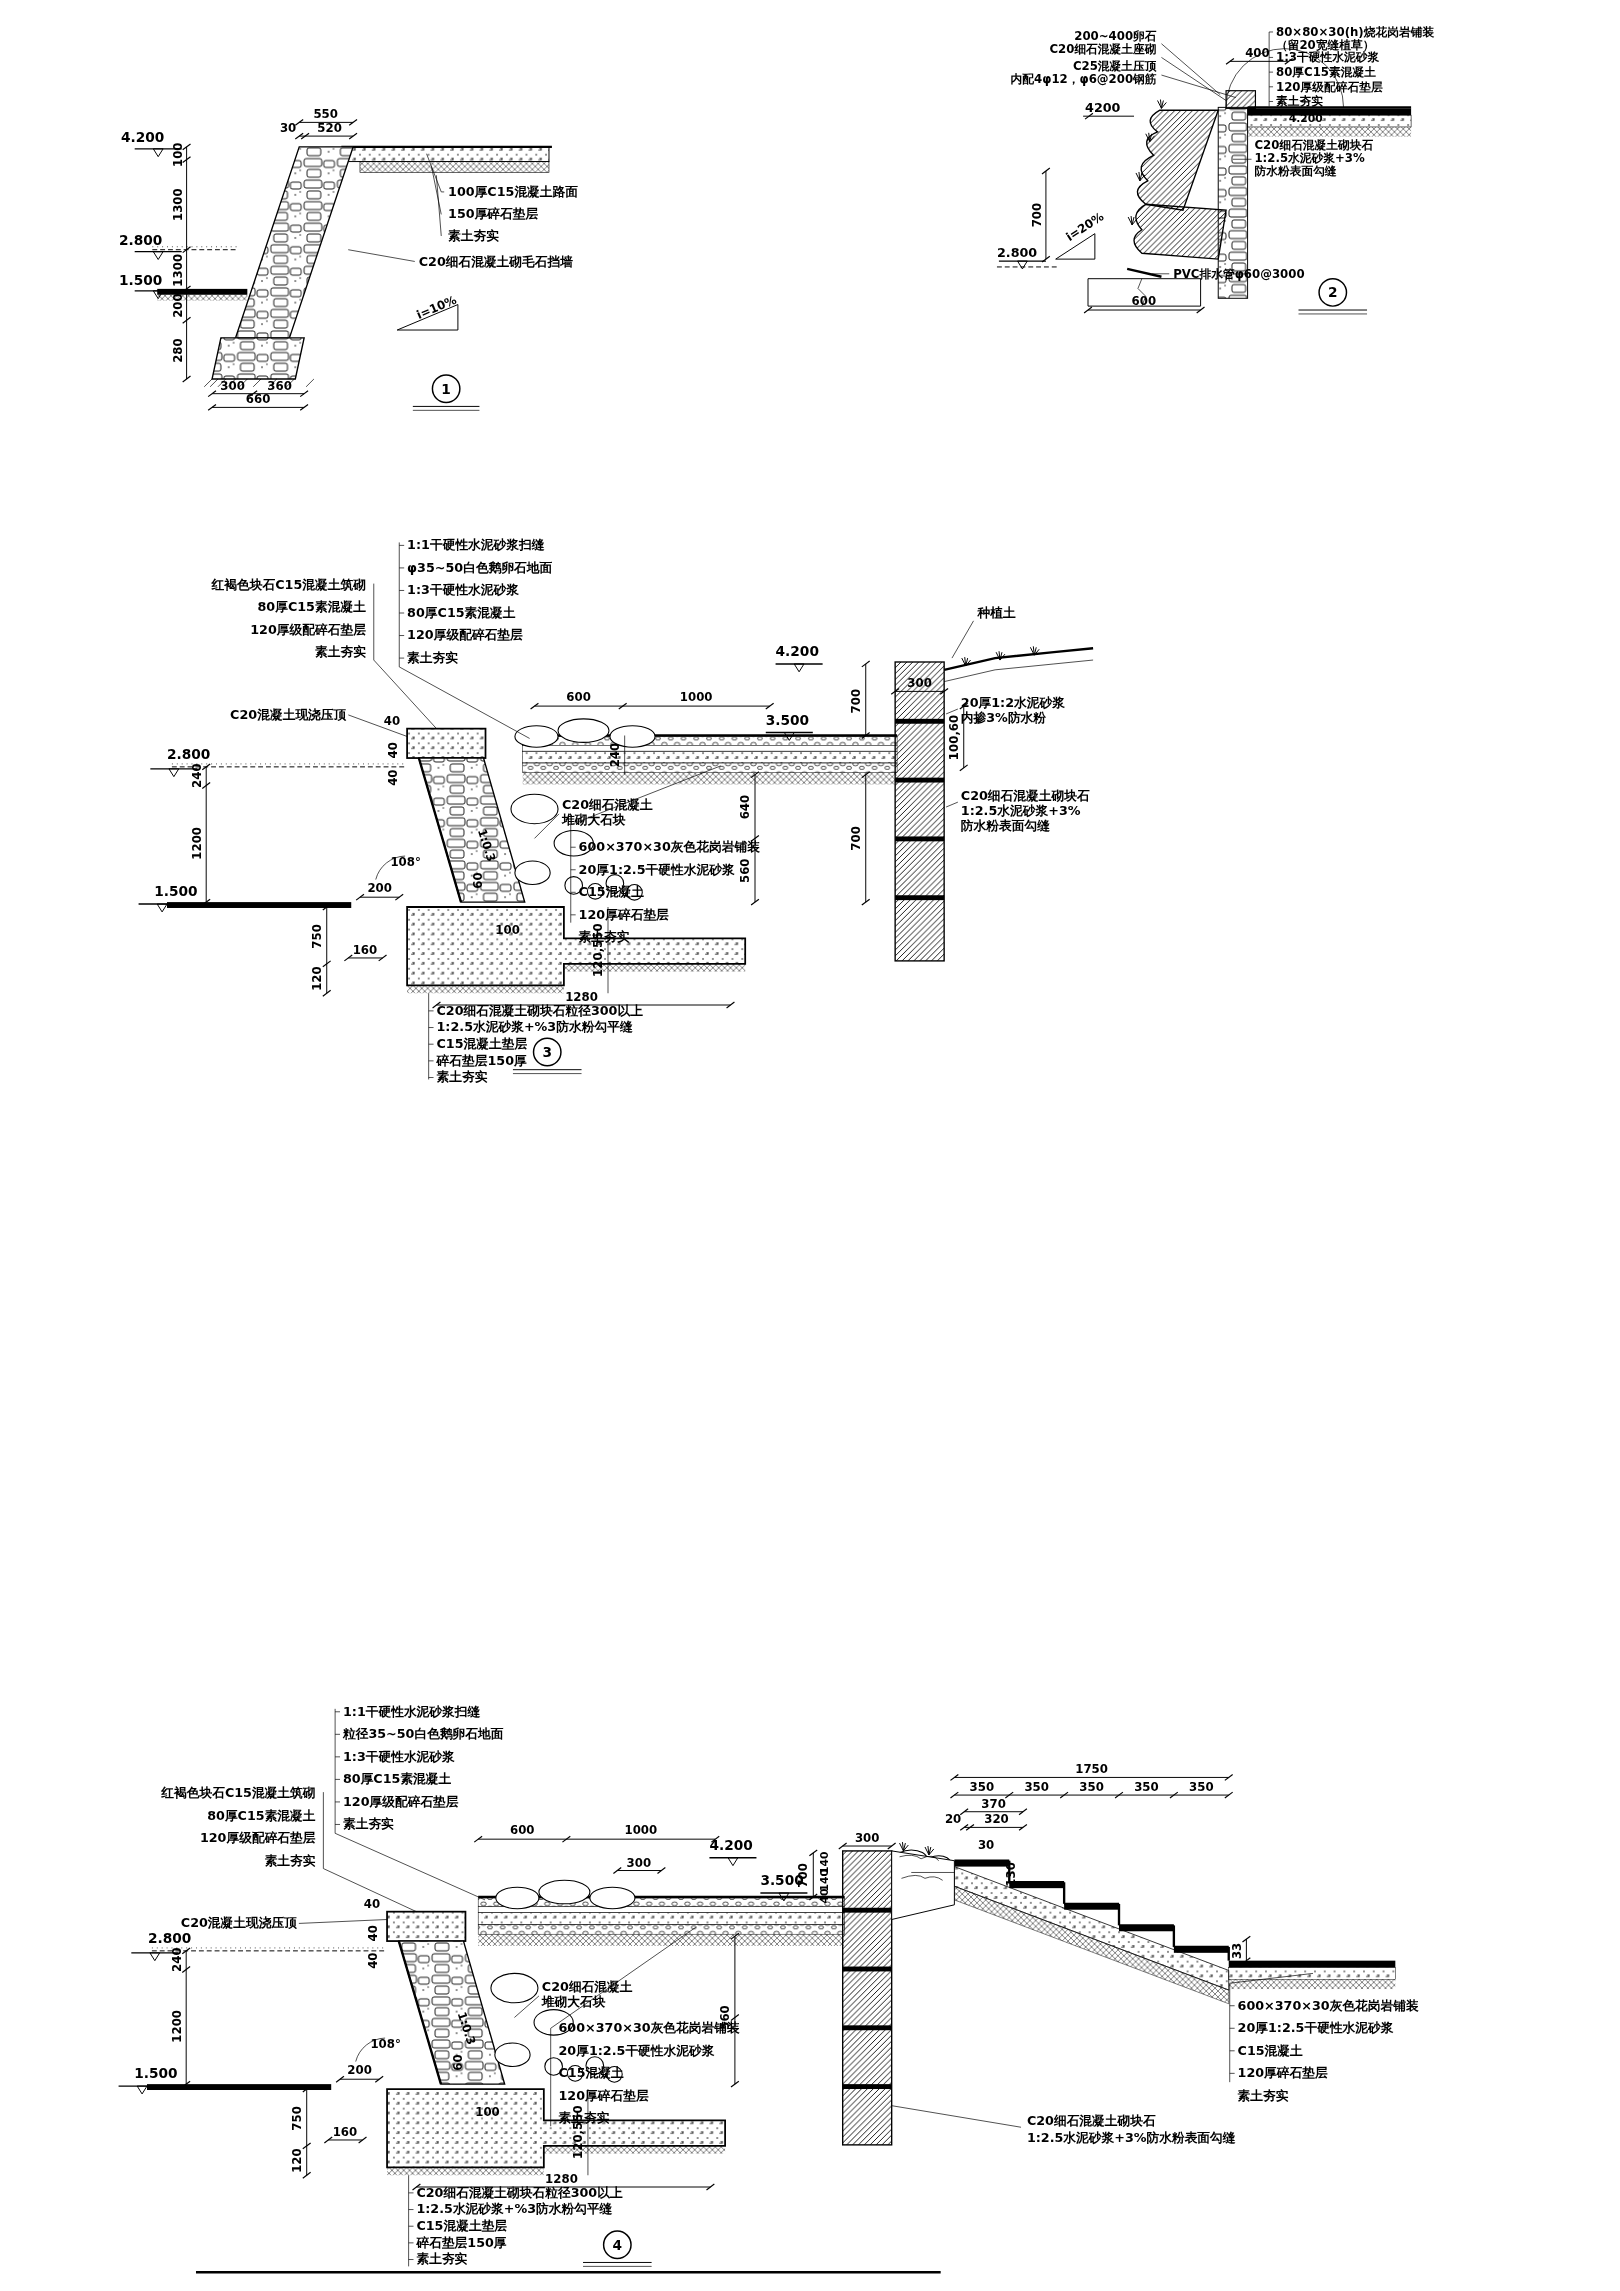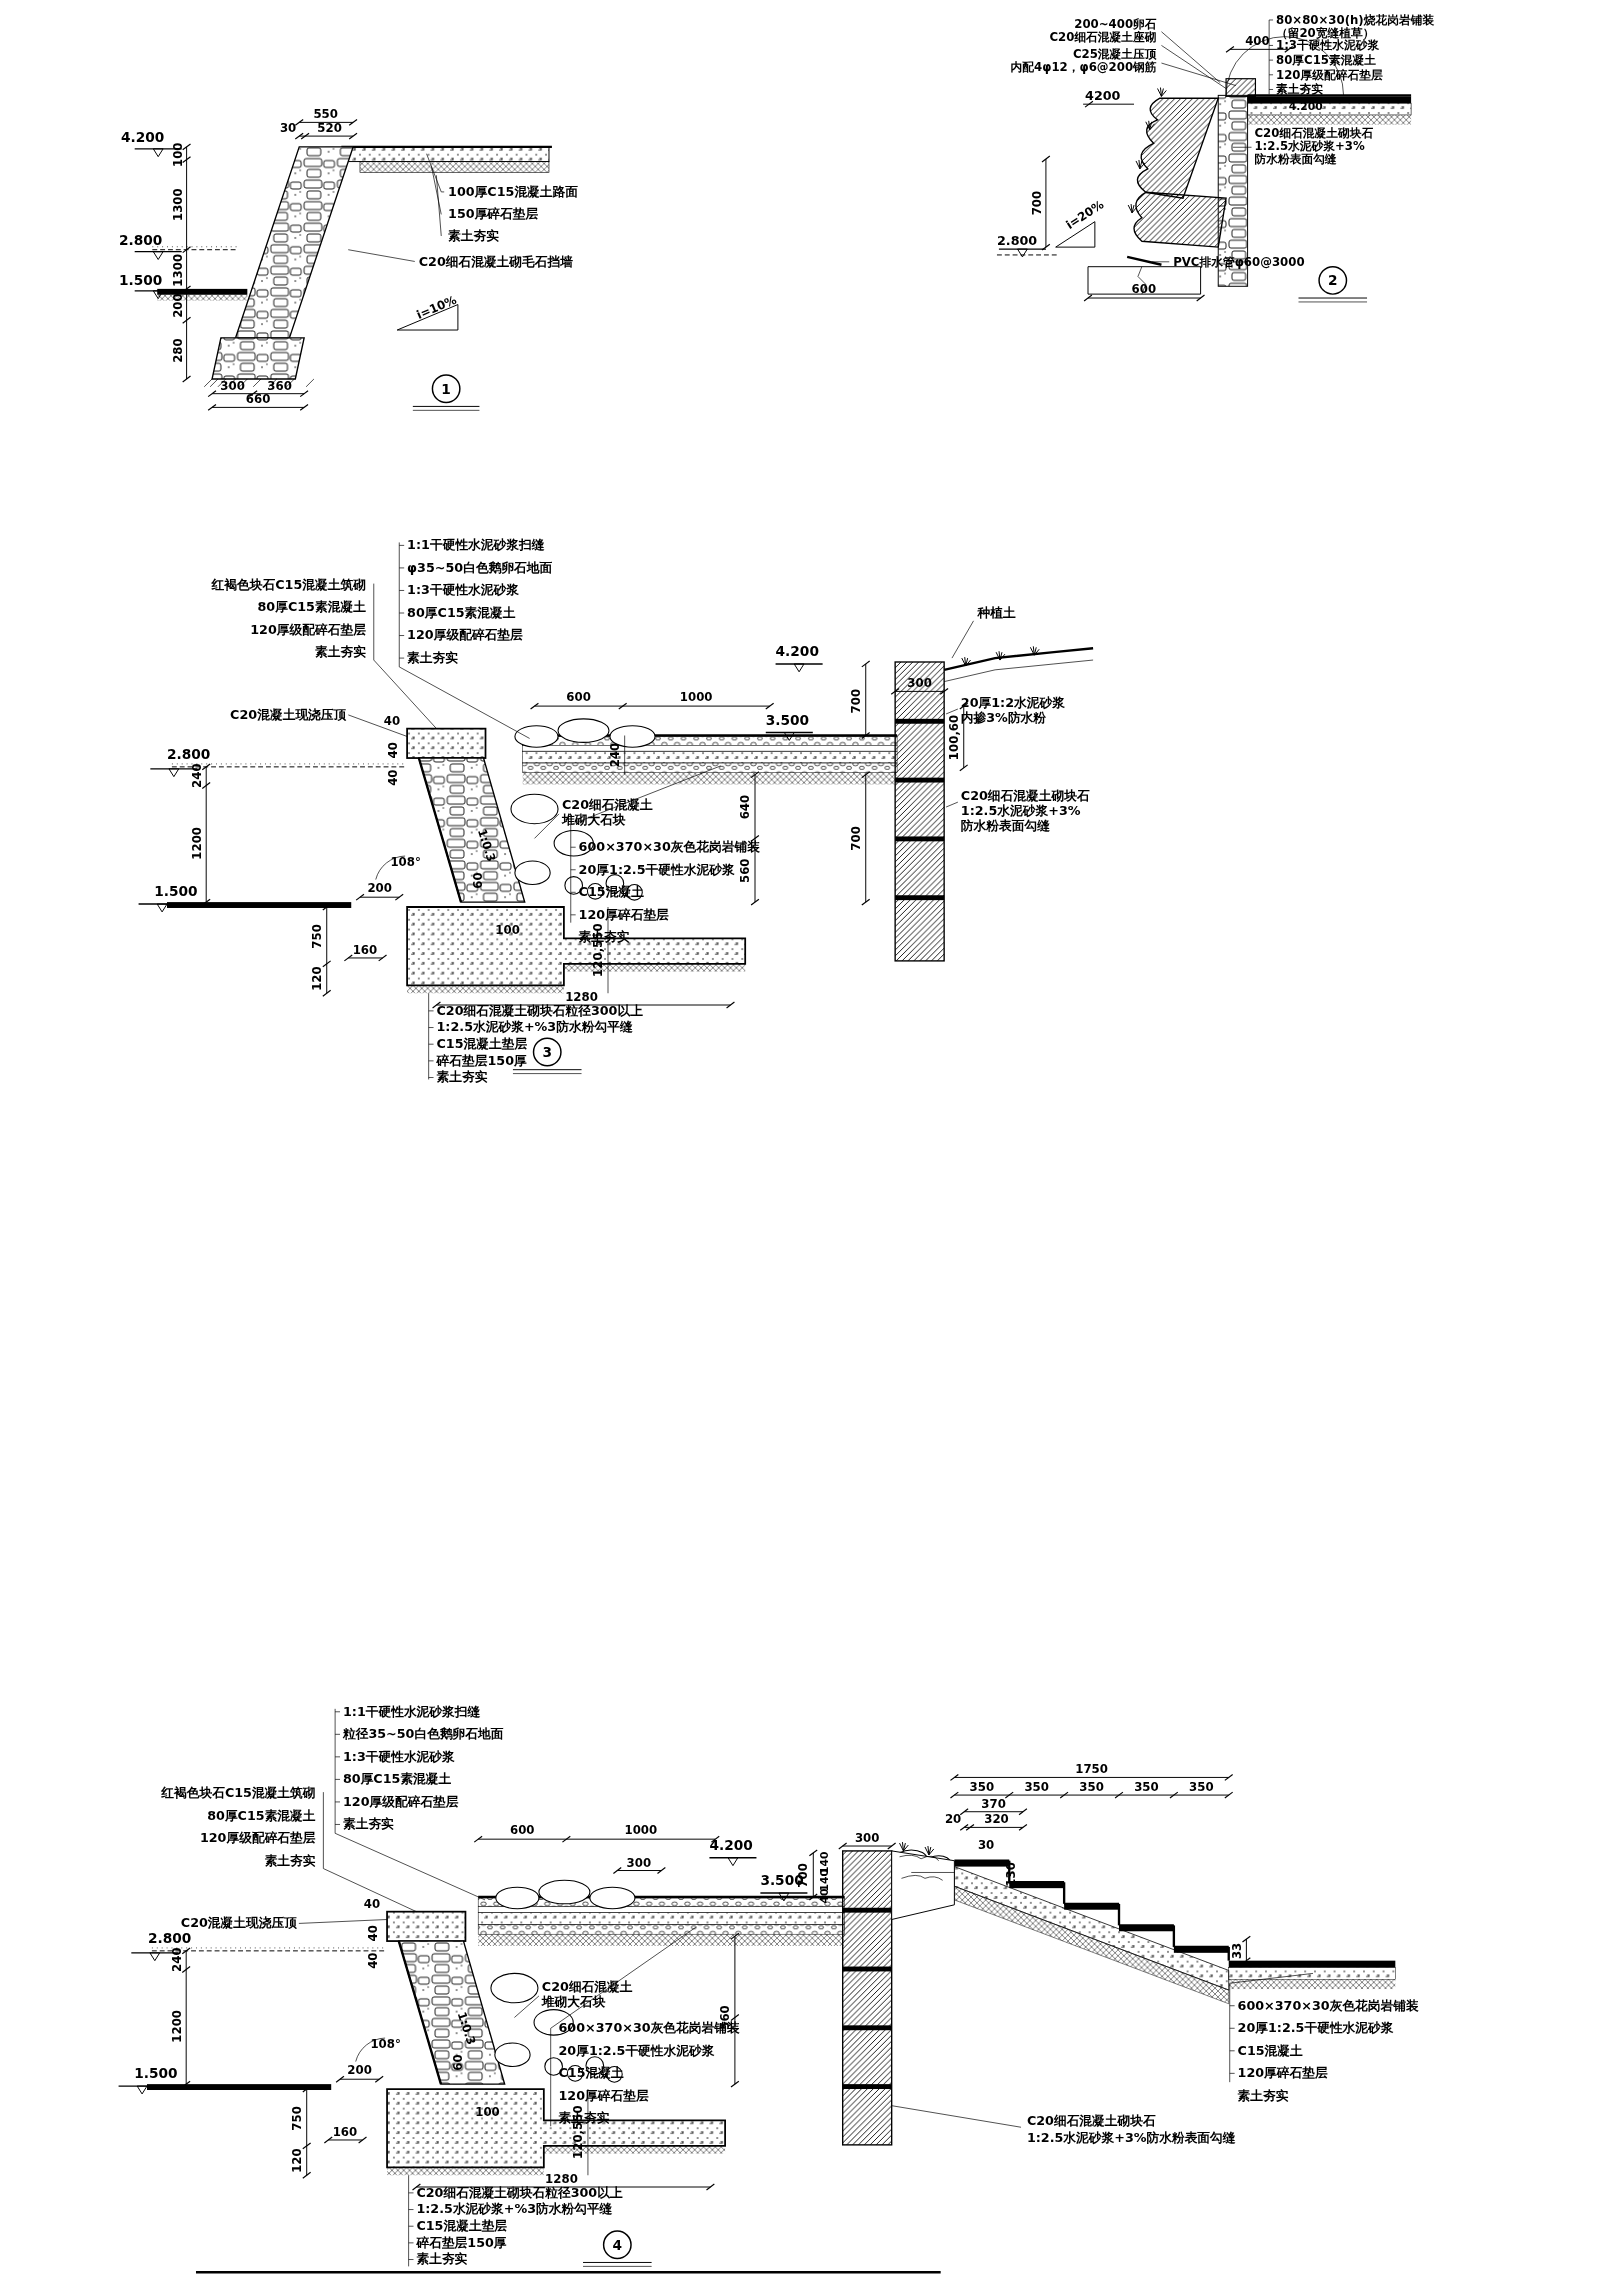--- a/index.html
+++ b/index.html
@@ -127,21 +127,21 @@
   <text class="t13" x="322" y="177">C20细石混凝土砌毛石挡墙</text>
   <g>
     <circle cx="350" cy="302" r="14" fill="none" stroke="#000" stroke-width="1.5"></circle>
     <text class="t14" x="350" y="307" text-anchor="middle">1</text>
     <line x1="316" y1="320" x2="384" y2="320" class="ln"></line>
         <line x1="316" y1="324" x2="384" y2="324" class="thin"></line>
   </g>
 </svg>
 </div>
 
-<div class="detail" style="left:995px;top:2px;width:421px;height:314px">
+<div class="detail" style="left:995px;top:14px;width:421px;height:314px">
 <svg width="421" height="314" viewBox="0 0 430 320">
   <g>
     <rect x="228" y="95" width="30" height="195" fill="url(#pRubble)" stroke="#000" stroke-width="1"></rect>
     <rect x="236" y="78" width="30" height="18" fill="url(#pHatch)" stroke="#000" stroke-width="1.2"></rect>
     <path d="M236 95 A 60 60 0 0 1 356 95" class="thin"></path>
     <line x1="258" y1="95" x2="425" y2="95" class="ln2"></line>
     <rect x="258" y="96" width="167" height="7" class="blk"></rect>
     <rect x="258" y="103" width="167" height="12" fill="url(#pDots)" stroke="#000" stroke-width="0.6"></rect>
     <rect x="258" y="115" width="167" height="10" fill="url(#pEarth)" stroke="none"></rect>
     <path d="M168 98 q-18 10 -2 22 q-20 8 -4 24 q-22 10 -6 26 q-20 10 -2 24 l38 6 l36 -102 z" fill="url(#pHatch)" stroke="#000" stroke-width="1.4"></path>

